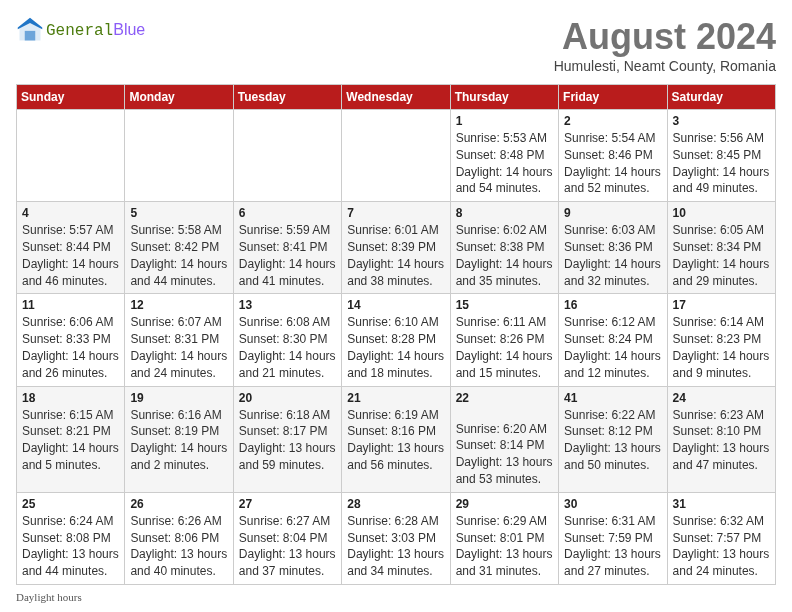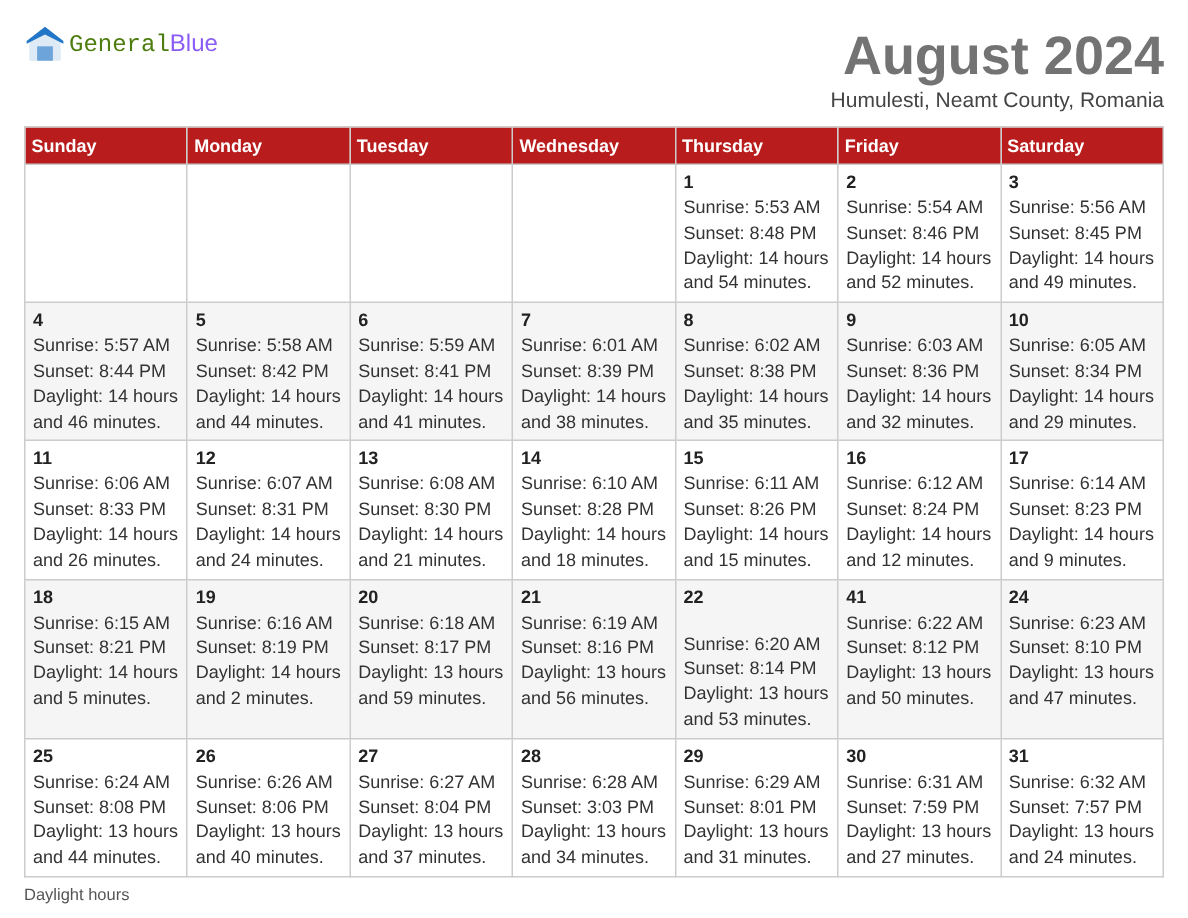--- a/index.html
+++ b/index.html
@@ -77,20 +77,21 @@
       line-height: 1.4;
       color: #333;
     }
     .empty-cell {
       background: #fff !important;
     }
     .footer-note {
       margin-top: 6px;
       font-size: 11px;
       color: #555;
+      font-family: Liberation Serif, serif;
     }
   </style>
 </head>
 <body>
 
 <div class="header">
   <div class="logo">
     <svg class="logo-icon" viewBox="0 0 32 32" xmlns="http://www.w3.org/2000/svg">
       <polygon points="16,4 28,14 28,28 4,28 4,14" fill="#2176c7" opacity="0.15"></polygon>
       <polygon points="16,2 30,13 30,15 16,8 2,15 2,13" fill="#2176c7"></polygon>

